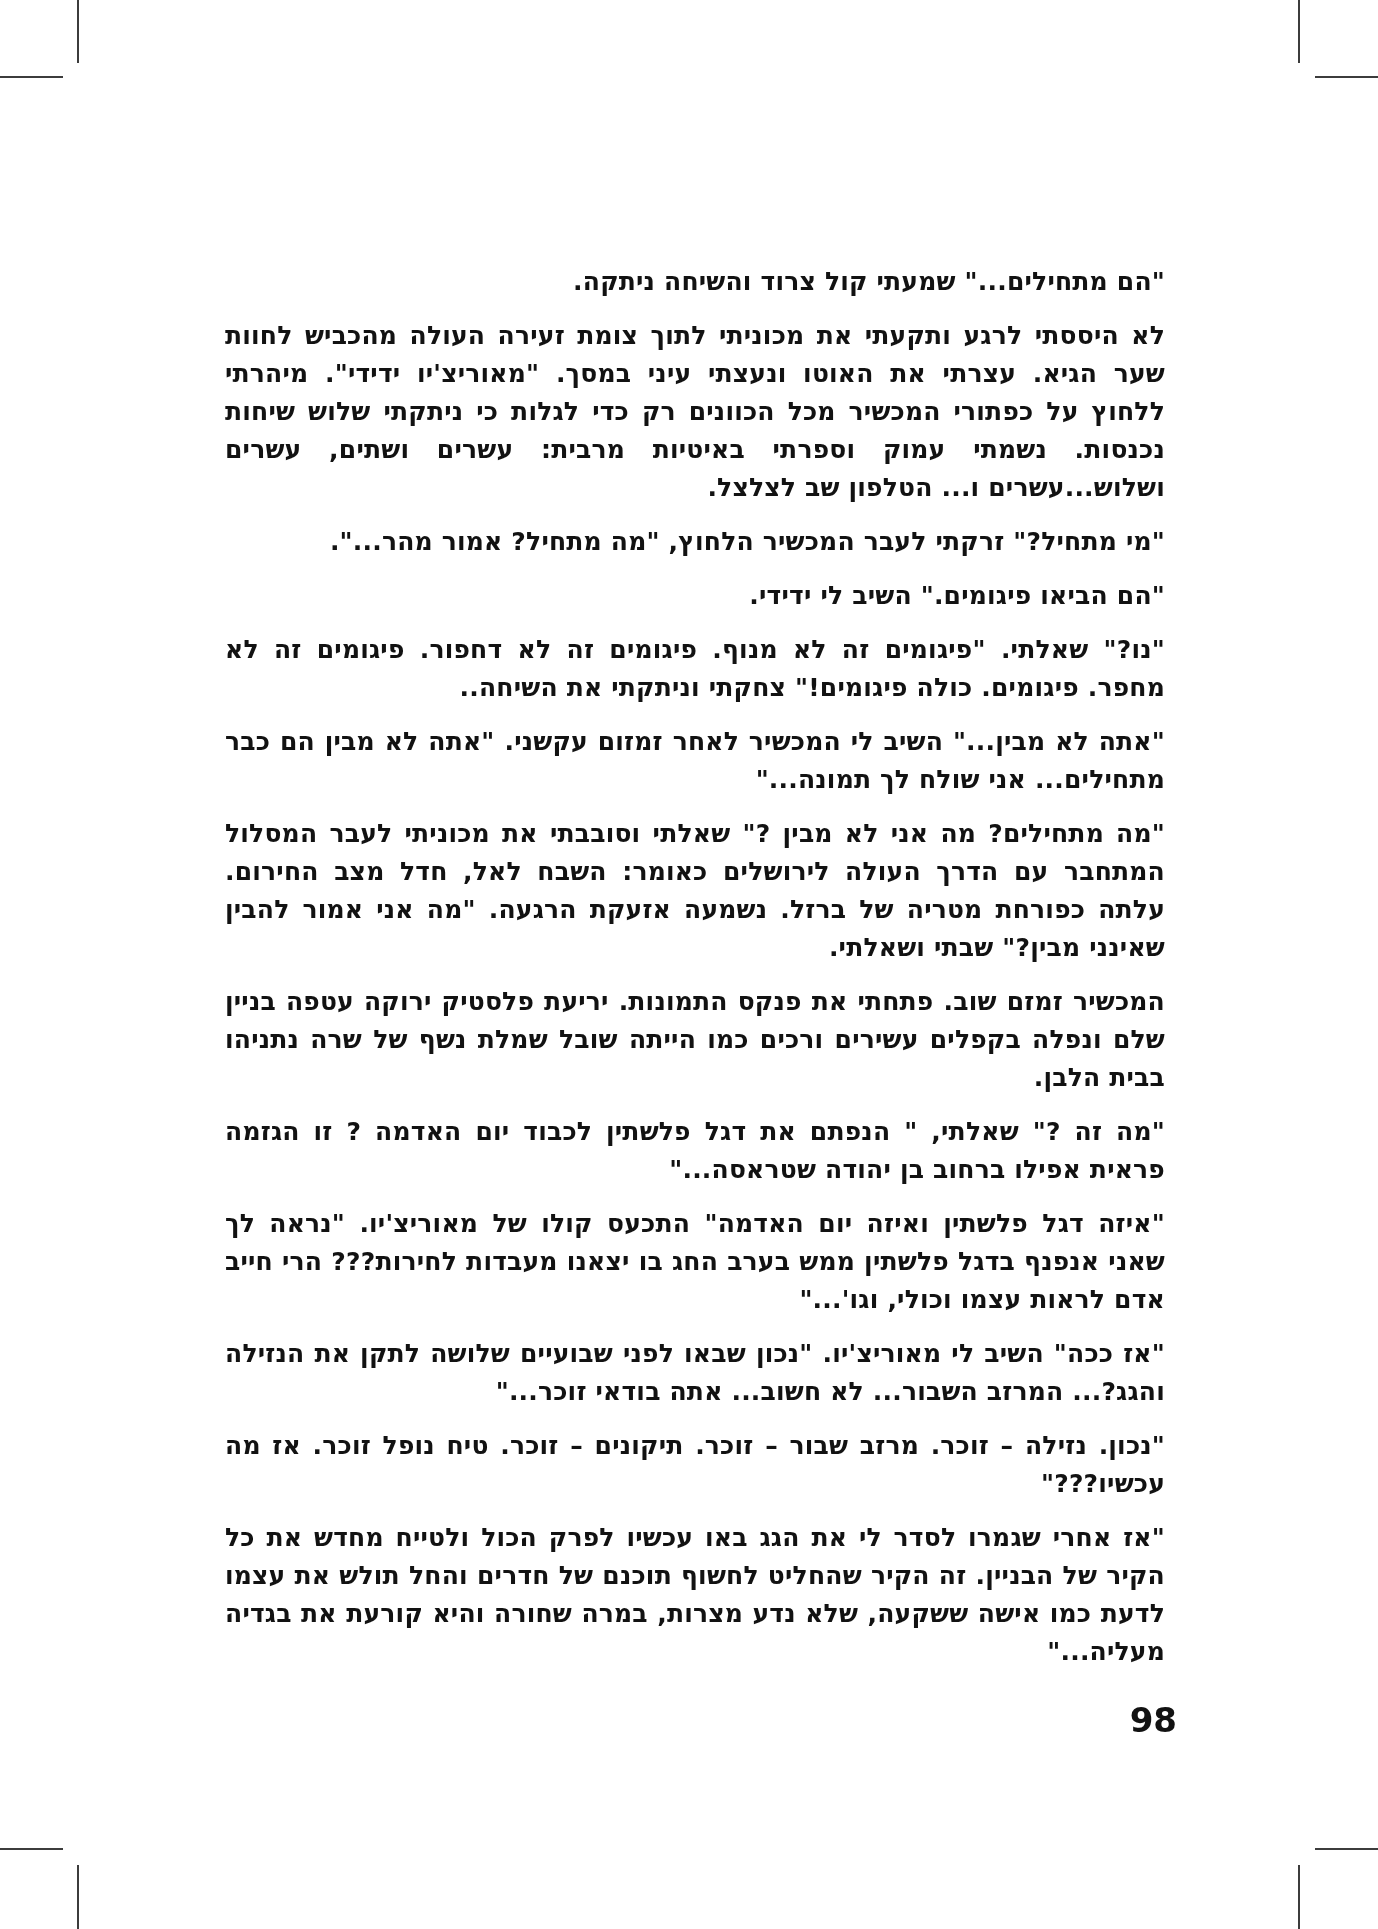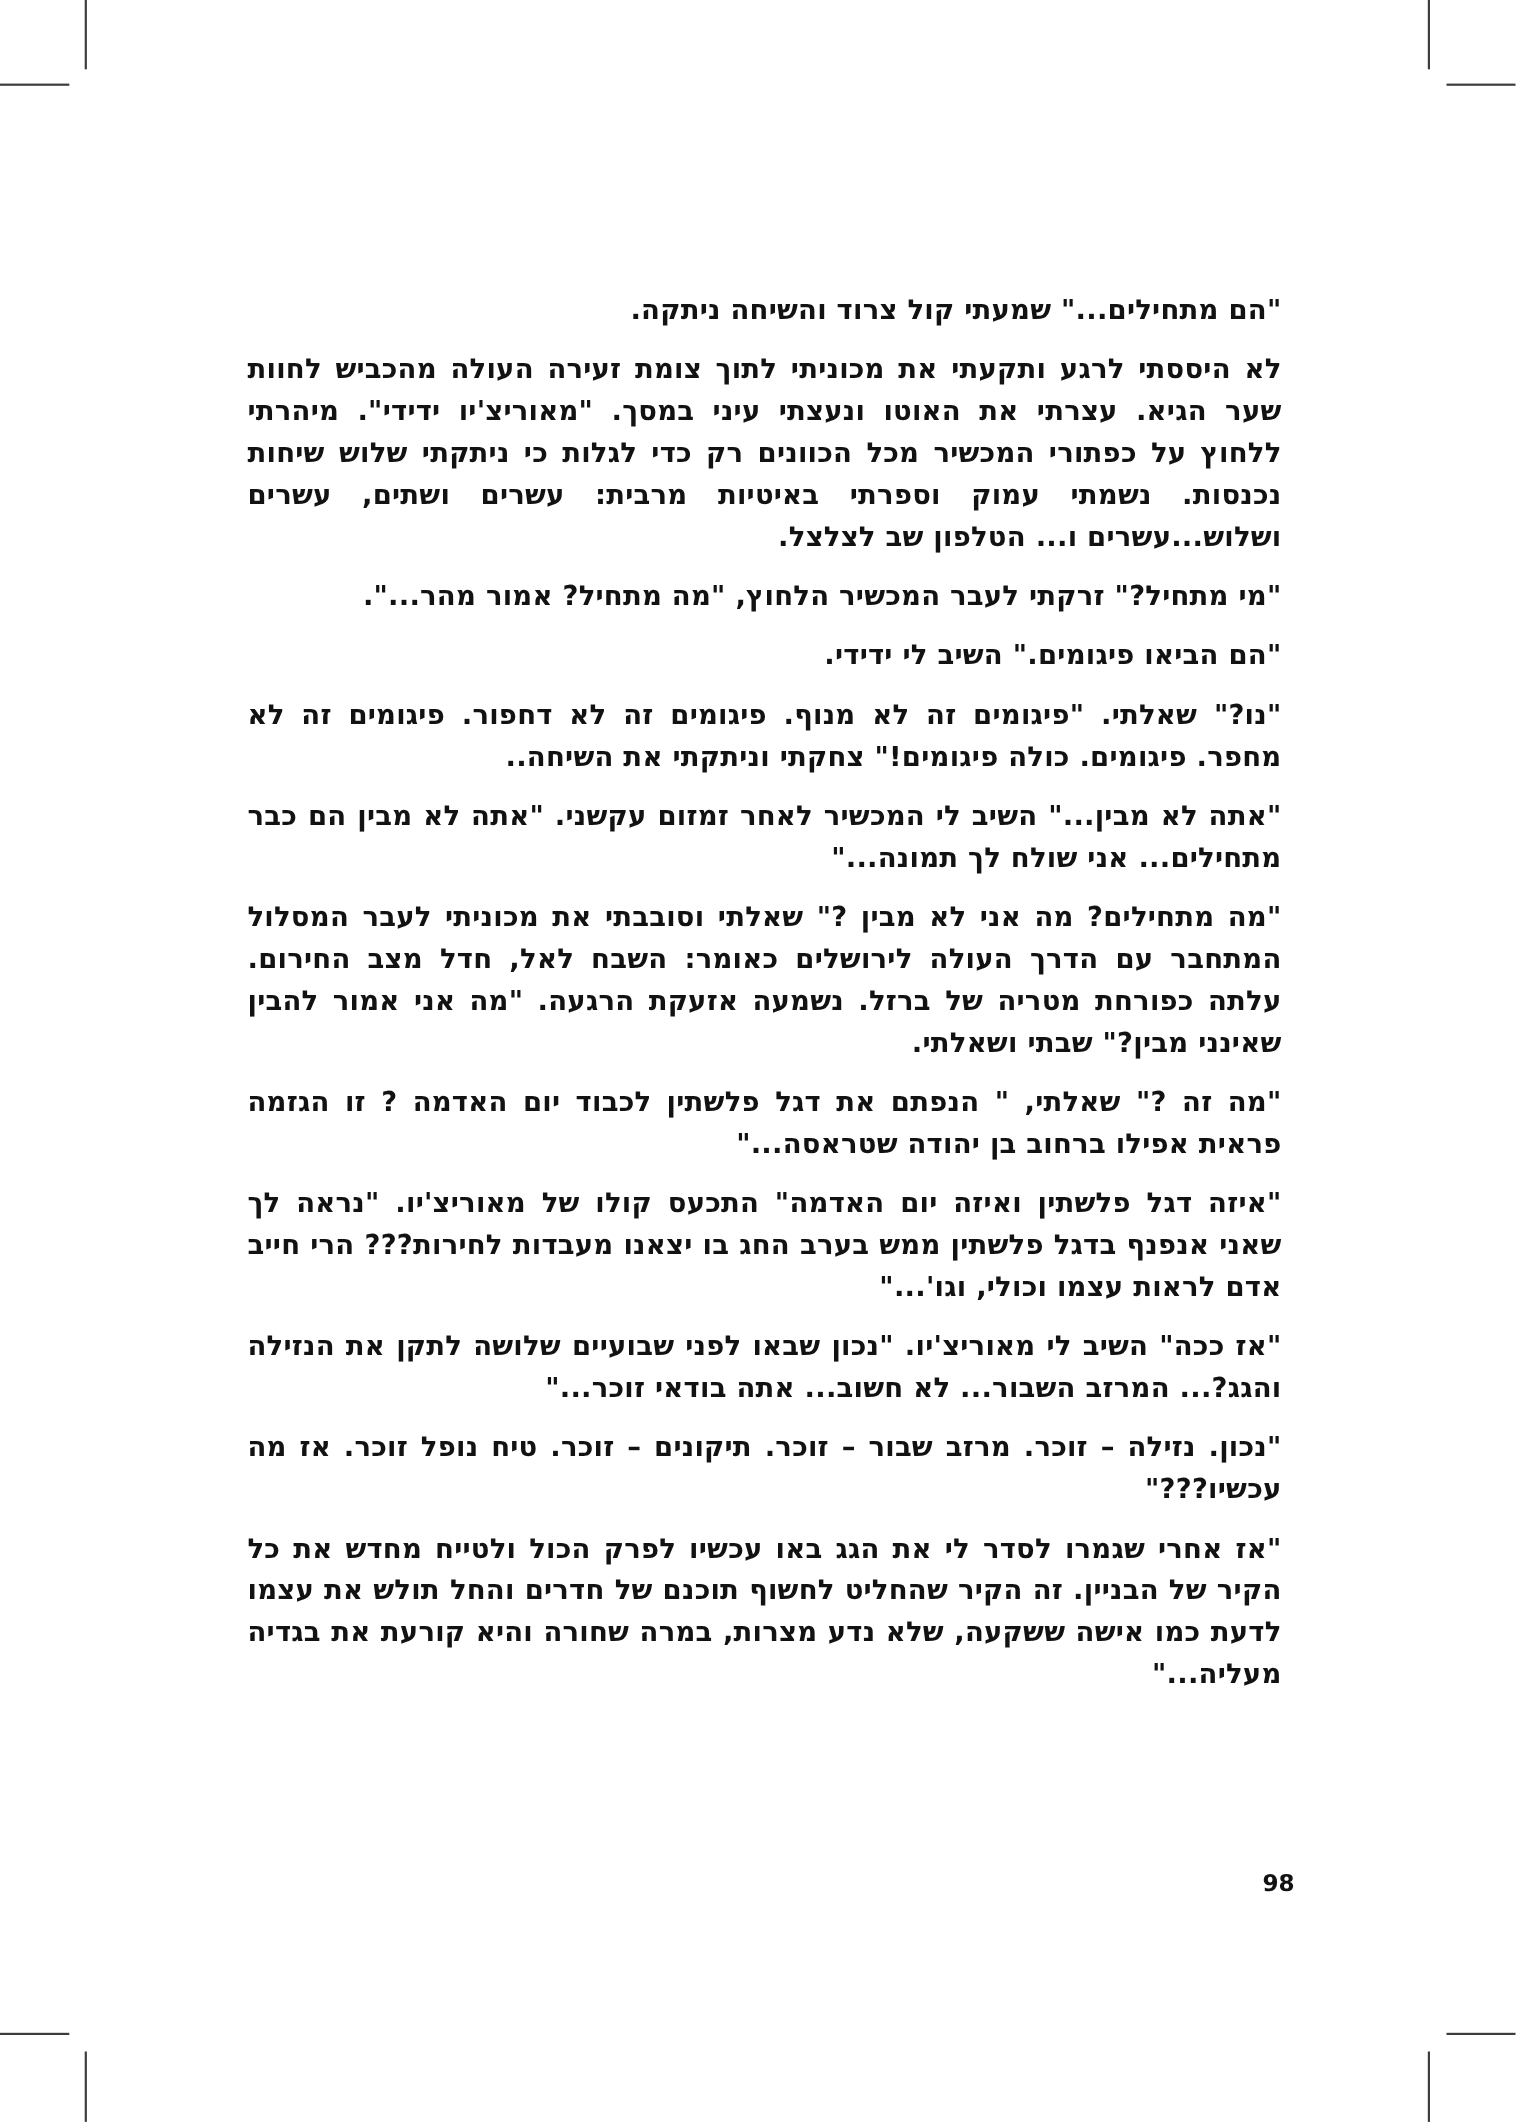--- a/index.html
+++ b/index.html
@@ -49,21 +49,21 @@
     margin-bottom: 0;
   }
   .page-number {
     position: absolute;
     top: 1700px;
     left: 225px;
     width: 952px;
     text-align: right;
     direction: ltr;
     color: #121212;
-    font-size: 21px;
+    font-size: 34px;
     font-weight: 700;
   }
 </style>
 </head>
 <body>
 
 <div class="page">
 
   <div class="crop tl-v"></div>
   <div class="crop tl-h"></div>
@@ -75,20 +75,21 @@
   <div class="crop br-v"></div>
 
   <main class="text-block">
     <p class="para">"הם מתחילים..." שמעתי קול צרוד והשיחה ניתקה.</p>
     <p class="para">לא היססתי לרגע ותקעתי את מכוניתי לתוך צומת זעירה העולה מהכביש לחוות שער הגיא. עצרתי את האוטו ונעצתי עיני במסך. "מאוריצ'יו ידידי". מיהרתי ללחוץ על כפתורי המכשיר מכל הכוונים רק כדי לגלות כי ניתקתי שלוש שיחות נכנסות. נשמתי עמוק וספרתי באיטיות מרבית: עשרים ושתים, עשרים ושלוש...עשרים ו... הטלפון שב לצלצל.</p>
     <p class="para">"מי מתחיל?" זרקתי לעבר המכשיר הלחוץ, "מה מתחיל? אמור מהר...".</p>
     <p class="para">"הם הביאו פיגומים." השיב לי ידידי.</p>
     <p class="para">"נו?" שאלתי. "פיגומים זה לא מנוף. פיגומים זה לא דחפור. פיגומים זה לא מחפר. פיגומים. כולה פיגומים!" צחקתי וניתקתי את השיחה..</p>
     <p class="para">"אתה לא מבין..." השיב לי המכשיר לאחר זמזום עקשני. "אתה לא מבין הם כבר מתחילים... אני שולח לך תמונה..."</p>
     <p class="para">"מה מתחילים? מה אני לא מבין ?" שאלתי וסובבתי את מכוניתי לעבר המסלול המתחבר עם הדרך העולה לירושלים כאומר: השבח לאל, חדל מצב החירום. עלתה כפורחת מטריה של ברזל. נשמעה אזעקת הרגעה. "מה אני אמור להבין שאינני מבין?" שבתי ושאלתי.</p>
+    <p class="para">המכשיר זמזם שוב. פתחתי את פנקס התמונות. יריעת פלסטיק ירוקה עטפה בניין שלם ונפלה בקפלים עשירים ורכים כמו הייתה שובל שמלת נשף של שרה נתניהו בבית הלבן.</p>
     <p class="para">"מה זה ?" שאלתי, " הנפתם את דגל פלשתין לכבוד יום האדמה ? זו הגזמה פראית אפילו ברחוב בן יהודה שטראסה..."</p>
     <p class="para">"איזה דגל פלשתין ואיזה יום האדמה" התכעס קולו של מאוריצ'יו. "נראה לך שאני אנפנף בדגל פלשתין ממש בערב החג בו יצאנו מעבדות לחירות??? הרי חייב אדם לראות עצמו וכולי, וגו'..."</p>
     <p class="para">"אז ככה" השיב לי מאוריצ'יו. "נכון שבאו לפני שבועיים שלושה לתקן את הנזילה והגג?... המרזב השבור... לא חשוב... אתה בודאי זוכר..."</p>
     <p class="para">"נכון. נזילה – זוכר. מרזב שבור – זוכר. תיקונים – זוכר. טיח נופל זוכר. אז מה עכשיו???"</p>
     <p class="para">"אז אחרי שגמרו לסדר לי את הגג באו עכשיו לפרק הכול ולטייח מחדש את כל הקיר של הבניין. זה הקיר שהחליט לחשוף תוכנם של חדרים והחל תולש את עצמו לדעת כמו אישה ששקעה, שלא נדע מצרות, במרה שחורה והיא קורעת את בגדיה מעליה..."</p>
   </main>
 
   <div class="page-number">98</div>
 
 </div>

